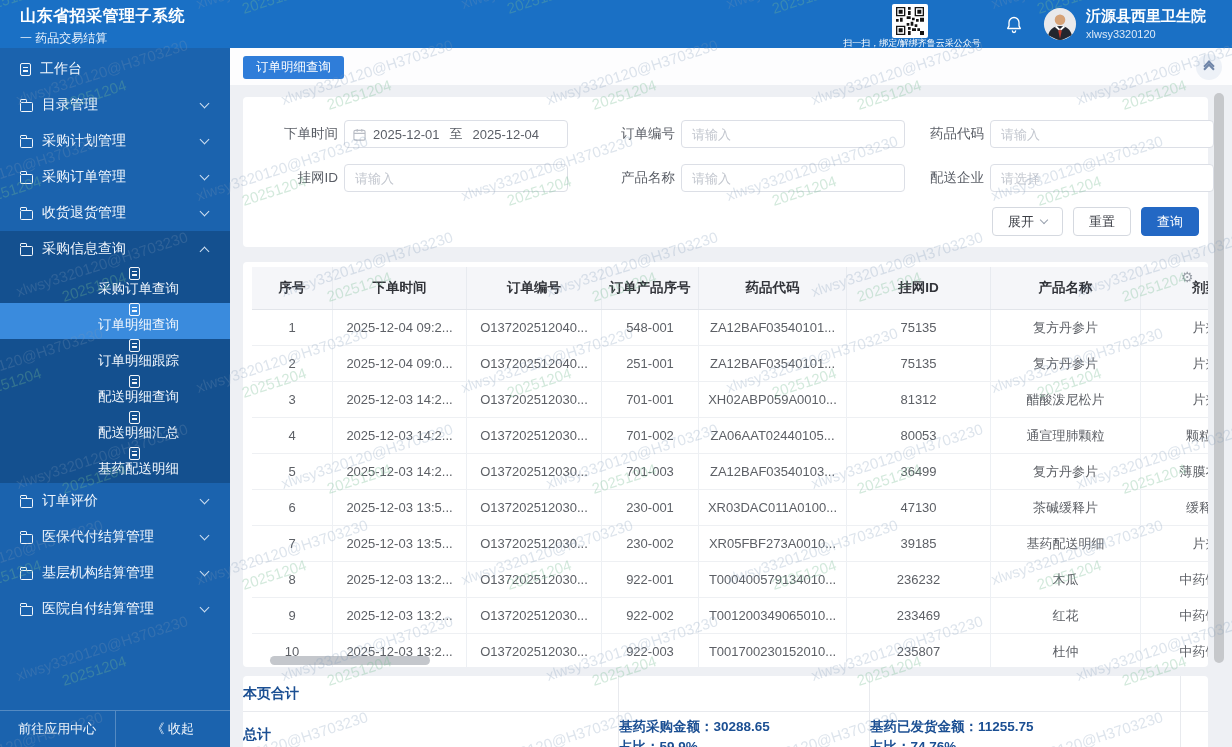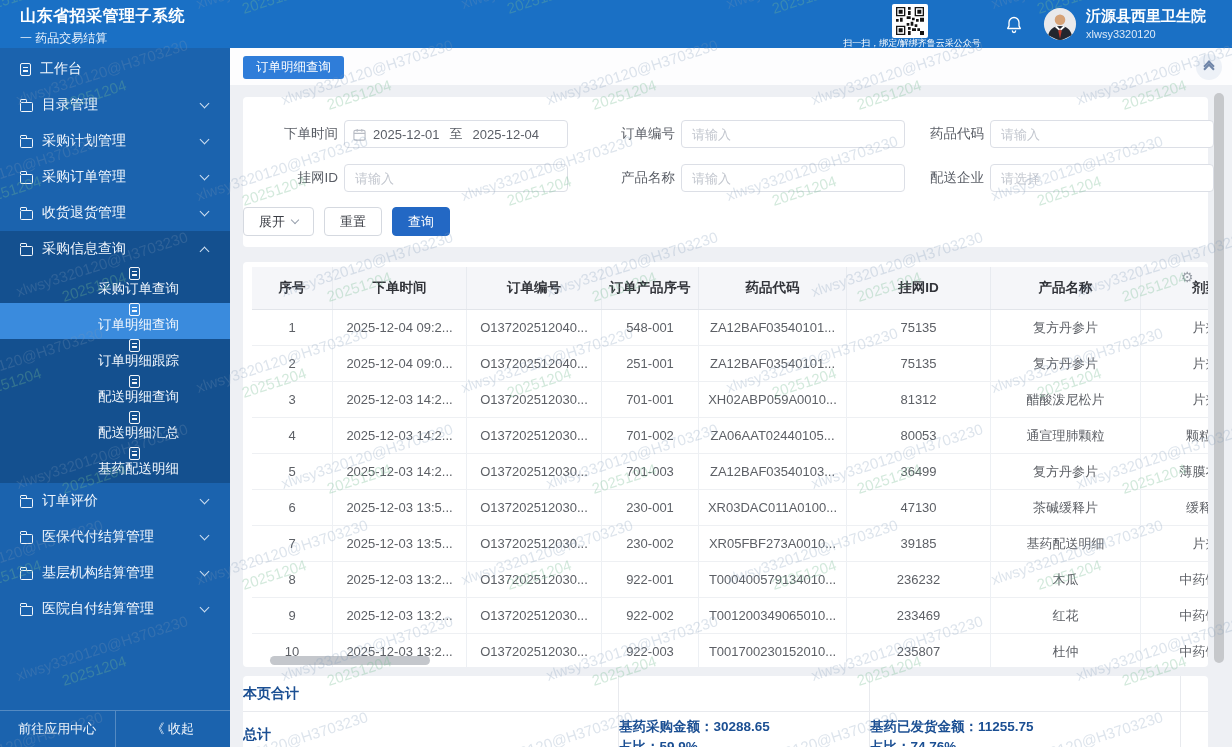--- a/index.html
+++ b/index.html
@@ -59,21 +59,21 @@
   .filter-card{left:13px;top:49px;width:965px;height:150px;}
   .field{position:absolute;display:flex;align-items:center;height:28px;}
   .f-label{width:84px;text-align:right;font-size:13.5px;color:#5a5e66;margin-right:6px;white-space:nowrap;}
   .f-input{width:224px;height:28px;border:1px solid #dcdfe6;border-radius:4px;font-size:13px;color:#5a5e66;
     padding:0 10px;outline:none;background:#fff;}
   .f-input::placeholder{color:#c3c7cf;}
   .daterange{width:224px;height:28px;border:1px solid #dcdfe6;border-radius:4px;display:flex;align-items:center;
     padding:0 8px;font-size:13px;color:#5a5e66;background:#fff;cursor:pointer;}
   .daterange .sep{margin:0 10px;color:#5a5e66;}
   .daterange svg{margin-right:7px;flex:none;}
-  .btn-row{position:absolute;top:110px;left:0;width:956px;display:flex;justify-content:flex-start;gap:10px;}
+  .btn-row{position:absolute;top:110px;left:0;width:956px;display:flex;justify-content:flex-end;gap:10px;}
   .btn{height:29px;padding:0 15px;border:1px solid #d5d9e0;border-radius:4px;background:#fff;font-size:13px;
     color:#3a3d44;display:flex;align-items:center;cursor:pointer;}
   .btn.primary{background:var(--primary);border-color:var(--primary);color:#fff;}
   .chev-sm{width:6px;height:6px;border-right:1.4px solid #98a0ad;border-bottom:1.4px solid #98a0ad;transform:rotate(45deg);margin-left:7px;margin-top:-3px;}
 
   
   .table-card{left:13px;top:214px;width:965px;height:405px;overflow:hidden;}
   .tbl-wrap{position:absolute;left:9px;top:5px;width:956px;height:400px;overflow:hidden;}
   .thead{display:flex;width:1019px;height:43px;background:#f5f6f9;border-bottom:1px solid #e2e5ea;}
   .th{display:flex;align-items:center;justify-content:center;font-size:13.5px;font-weight:700;color:#32343a;

